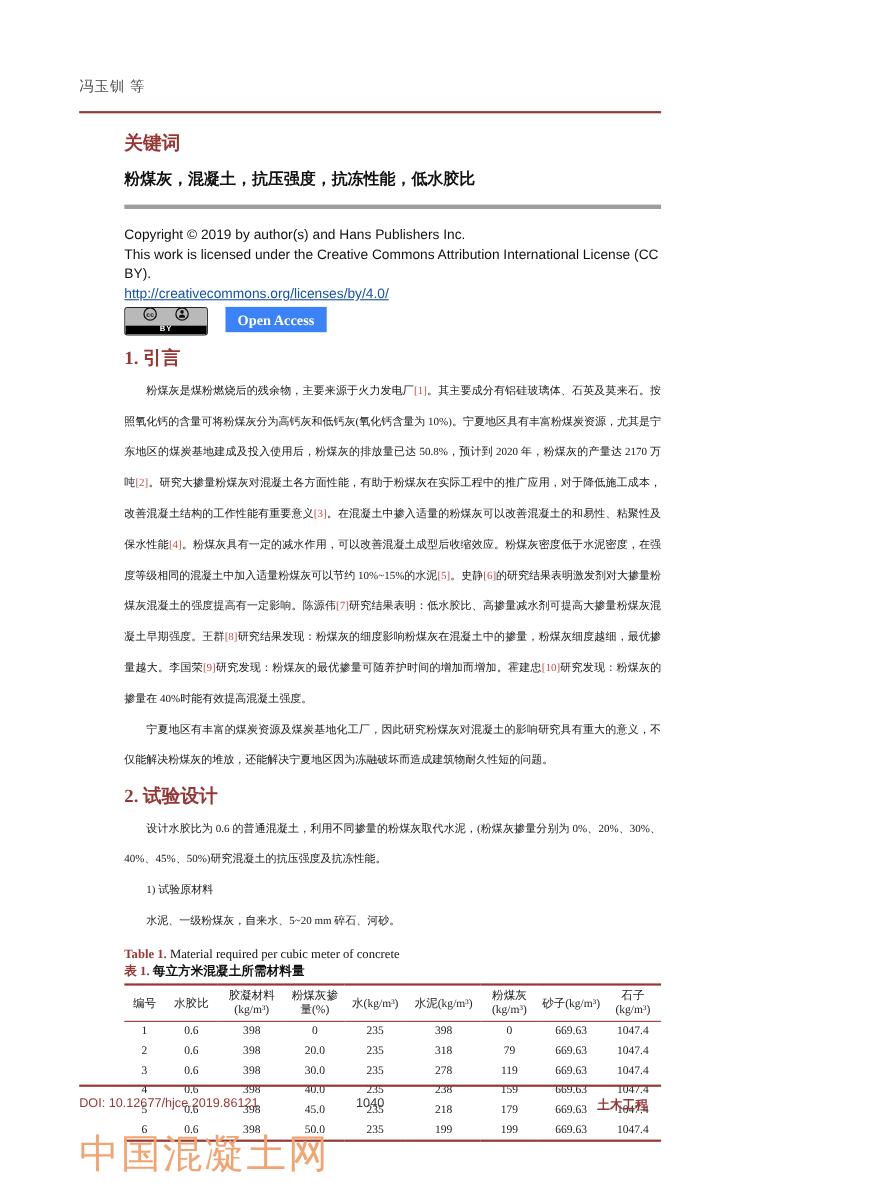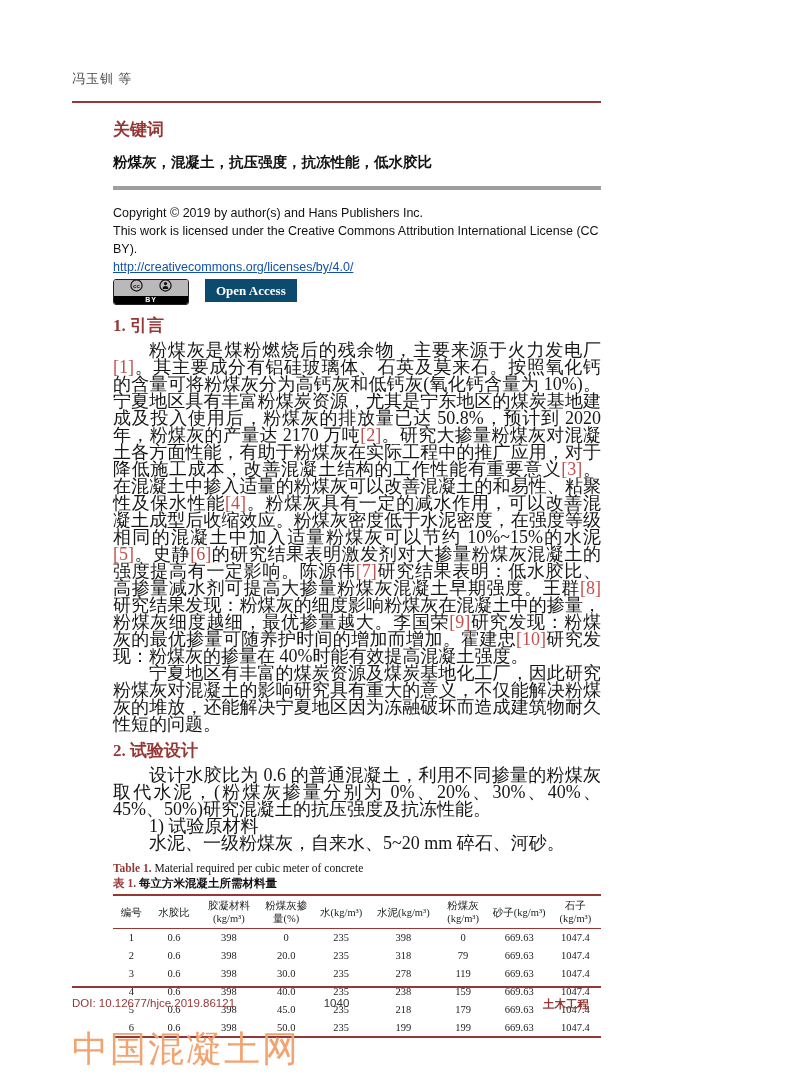--- a/index.html
+++ b/index.html
@@ -25,24 +25,24 @@
   .content{margin-left:41px;margin-top:15px;}
   .kw-title{font-size:17px;font-weight:bold;color:var(--accent);margin:0;}
   .kw-text{margin-top:12px;font-size:14.5px;font-weight:bold;color:#111;}
   .gray-bar{height:4px;background:#9e9e9e;margin-top:14px;}
   .license{margin-top:14px;font-family:"Liberation Sans","DejaVu Sans",sans-serif;font-size:12.5px;line-height:18px;color:#111;}
   .cc-link{color:var(--link,#1351a8);text-decoration:underline;cursor:pointer;display:inline-block;}
   .badges{display:flex;gap:16px;align-items:flex-start;margin-top:3px;}
   .cc-badge{width:76px;display:inline-block;border:1px solid #222;border-radius:3px;overflow:hidden;cursor:pointer;}
   .cc-top{display:flex;align-items:center;justify-content:space-evenly;background:#b9b9b9;height:16px;}
   .cc-bottom{display:block;background:#000;color:#fff;font-size:7px;line-height:8px;height:8px;text-align:center;letter-spacing:1px;font-family:"Liberation Sans",sans-serif;font-weight:bold;}
-  .oa-badge{background:#0c4a6e;color:#fff;font-weight:bold;font-size:13px;line-height:13px;padding:5px 11px;display:inline-block;cursor:pointer;font-family:"Liberation Serif",serif;}
+  .oa-badge{background:#3b82f6;color:#fff;font-weight:bold;font-size:13px;line-height:13px;padding:5px 11px;display:inline-block;cursor:pointer;font-family:"Liberation Serif",serif;}
   .sec-heading{color:var(--accent);font-size:17px;line-height:20px;font-weight:bold;margin:8px 0 6px 0;}
   .sec-heading.first{margin-top:11px;}
-  .para{font-size:18px;line-height:17px;text-align:justify;text-indent:2em;margin:0;color:#161616;}
+  .para{font-size:10px;line-height:28px;text-align:justify;text-indent:2em;margin:0;color:#161616;}
   .ref{color:var(--ref,#C0504D);}
   .tbl-caption{margin-top:9px;font-size:11.5px;line-height:14.5px;color:#111;}
   .cap-label{color:var(--accent);font-weight:bold;}
   .cap-zh .cap-text{font-weight:bold;}
   .data-table{width:100%;border-collapse:collapse;margin-top:4px;font-size:10.5px;color:#222;
     border-top:2px solid var(--accent);border-bottom:2.5px solid var(--accent);}
   .data-table th{font-weight:normal;padding:3px 2px;line-height:13px;border-bottom:1px solid var(--accent);vertical-align:middle;height:30px;}
   .data-table td{text-align:center;height:18px;padding:0 2px;}
   .data-table th:nth-child(1),.data-table td:nth-child(1){width:7.5%;}
   .data-table th:nth-child(2),.data-table td:nth-child(2){width:10%;}

